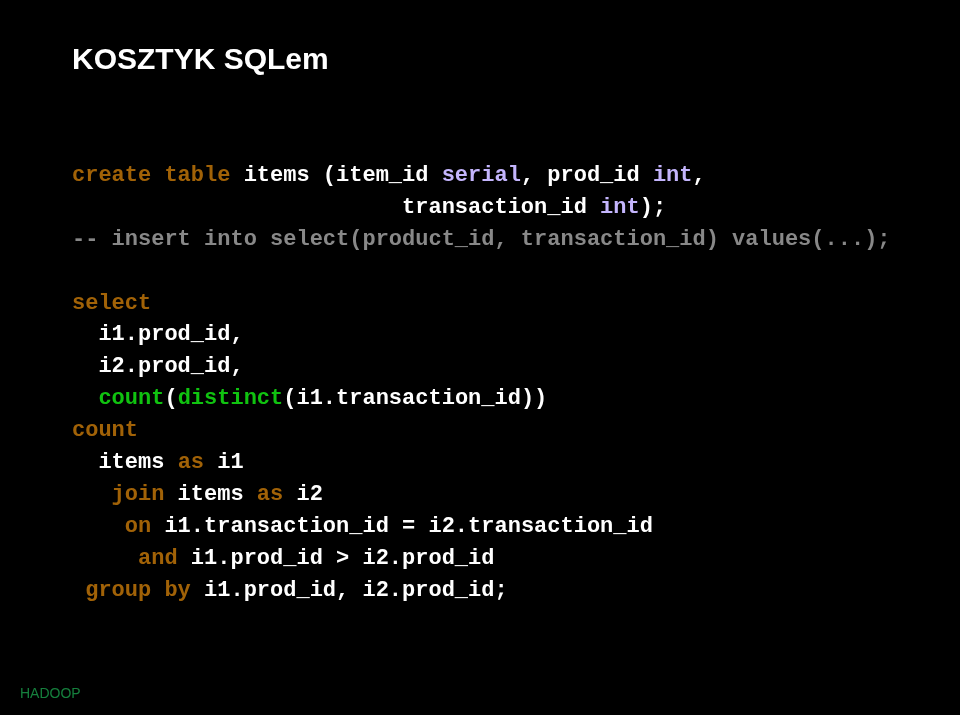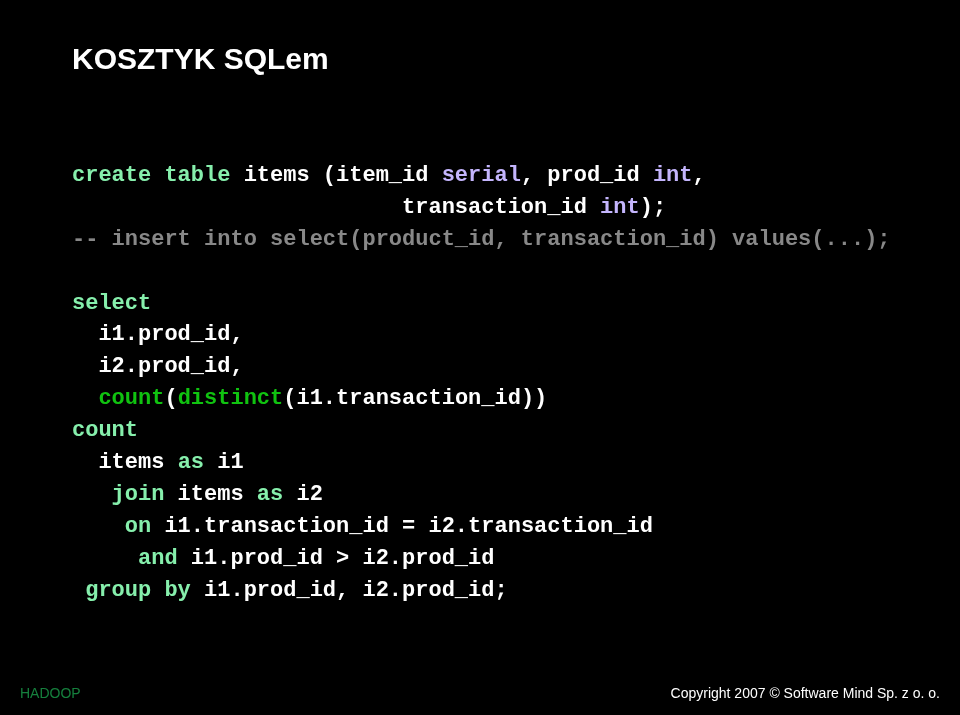--- a/index.html
+++ b/index.html
@@ -32,21 +32,21 @@
     top: 160px;
     left: 72px;
     right: 60px;
     font-family: "Courier New", Courier, monospace;
     font-size: 22px;
     line-height: 1.45;
     font-weight: bold;
     white-space: pre;
     color: #fff;
   }
-  .kw   { color: #86efac; }  
+  .kw   { color: #a16207; }  
   .type { color: #c4b5fd; }  
   .fn   { color: #10c210; }  
   .cmt  { color: #888;    }  
   .foot-left {
     position: absolute;
     left: 20px;
     bottom: 14px;
     font-size: 14px;
     color: #15803d;
   }
@@ -73,14 +73,13 @@
 <span>  i2.prod_id,</span>
 <span>  </span><span class="fn">count</span><span>(</span><span class="fn">distinct</span><span>(i1.transaction_id))</span>
 <span class="kw">count</span>
 <span>  items </span><span class="kw">as</span><span> i1</span>
 <span>   </span><span class="kw">join</span><span> items </span><span class="kw">as</span><span> i2</span>
 <span>    </span><span class="kw">on</span><span> i1.transaction_id = i2.transaction_id</span>
 <span>     </span><span class="kw">and</span><span> i1.prod_id &gt; i2.prod_id</span>
 <span> </span><span class="kw">group</span> <span class="kw">by</span><span> i1.prod_id, i2.prod_id;</span></div>
 
   <div class="foot-left">HADOOP</div>
-  <div class="foot-right">Copyright 2007 © Software Mind Sp. z o. o.</div>
 </div>
 
 </body></html>

